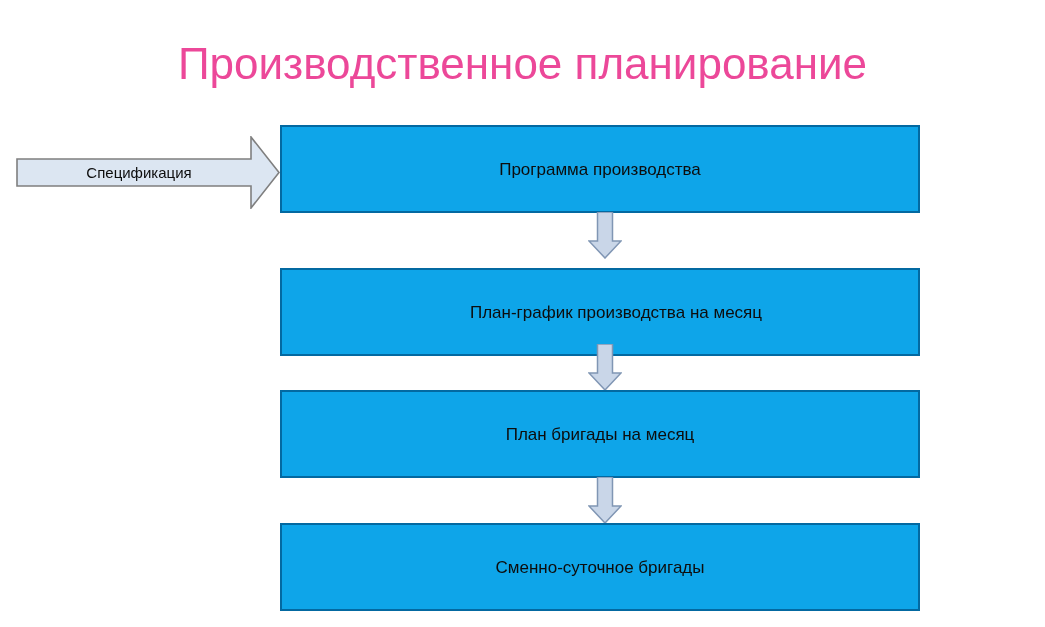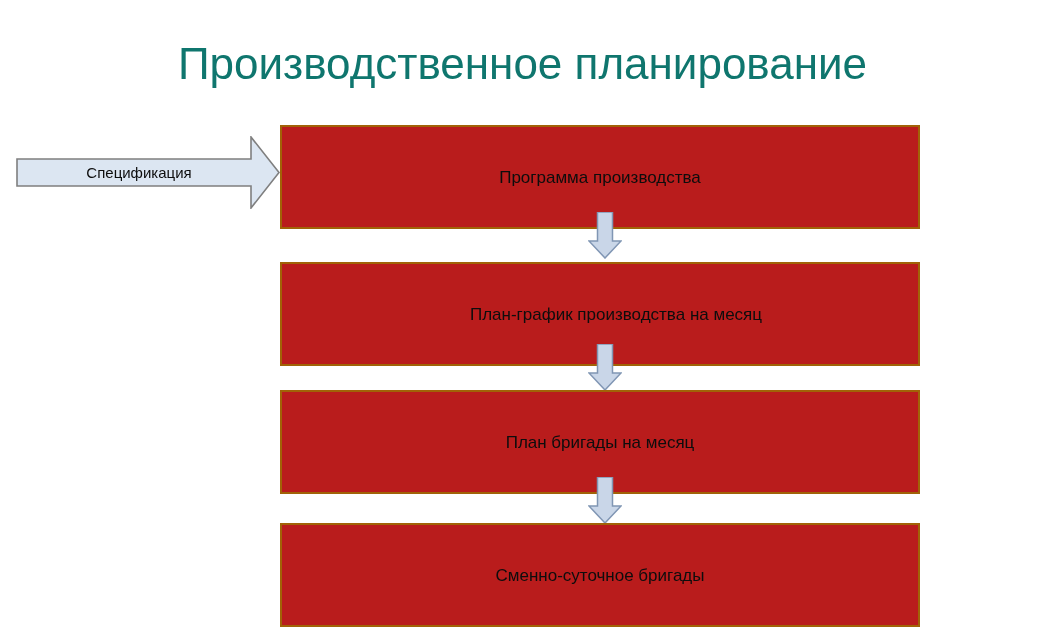--- a/index.html
+++ b/index.html
@@ -19,51 +19,51 @@
     overflow: hidden;
   }
 
   
   #slide-title {
     position: absolute;
     left: 0;
     top: 36px;
     width: 1045px;
     text-align: center;
-    color: #0f766e;
+    color: #ec4899;
     font-size: 44px;
     font-weight: 400;
     line-height: 56px;
     letter-spacing: 0px;
     white-space: nowrap;
   }
 
   
   .flow-box {
     position: absolute;
     left: 280px;
     width: 640px;
-    height: 104px;
+    height: 88px;
     box-sizing: border-box;
-    background: #b91c1c;
-    border: 2px solid #a16207;
+    background: #0ea5e9;
+    border: 2px solid #0369a1;
     display: flex;
     align-items: center;
     justify-content: center;
   }
   .flow-box-label {
     color: #0d0d0d;
     font-size: 17px;
     font-weight: 400;
     line-height: 21px;
     text-align: center;
     white-space: nowrap;
   }
   #box-0 { top: 125px; }
-  #box-1 { top: 262px; padding-left: 32px; }
+  #box-1 { top: 268px; padding-left: 32px; }
   #box-2 { top: 390px; }
   #box-3 { top: 523px; }
 
   
   .connector {
     position: absolute;
     left: 588px;
     width: 34px;
   }
   .connector svg { display: block; }

